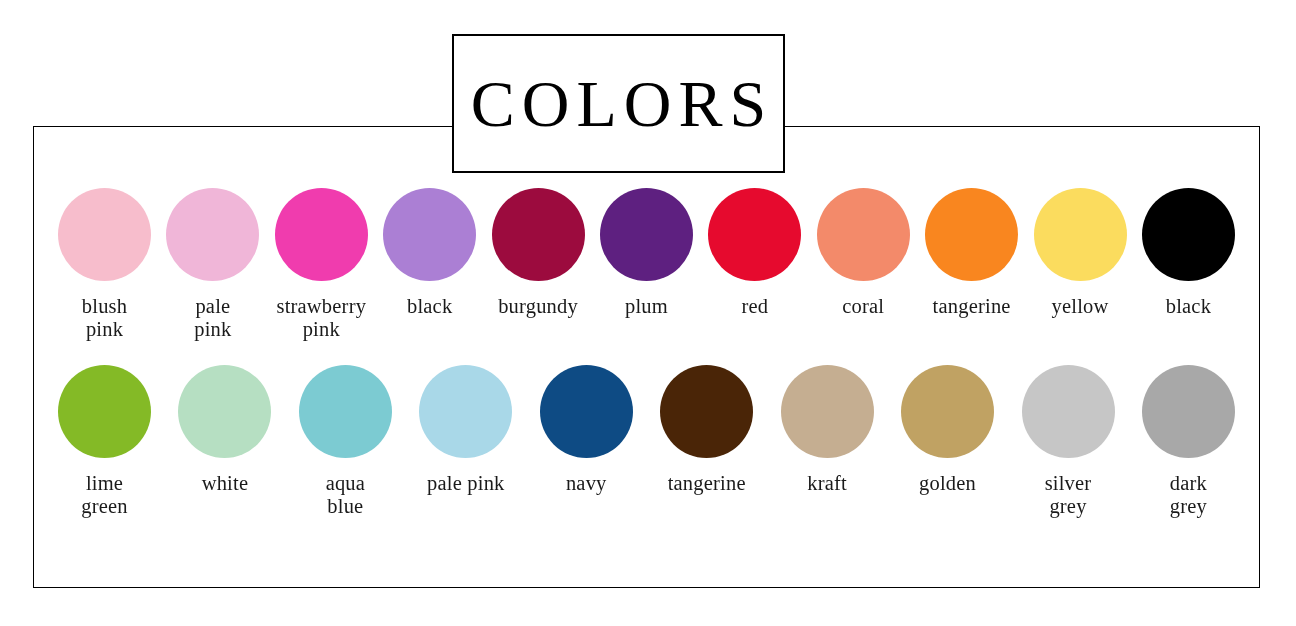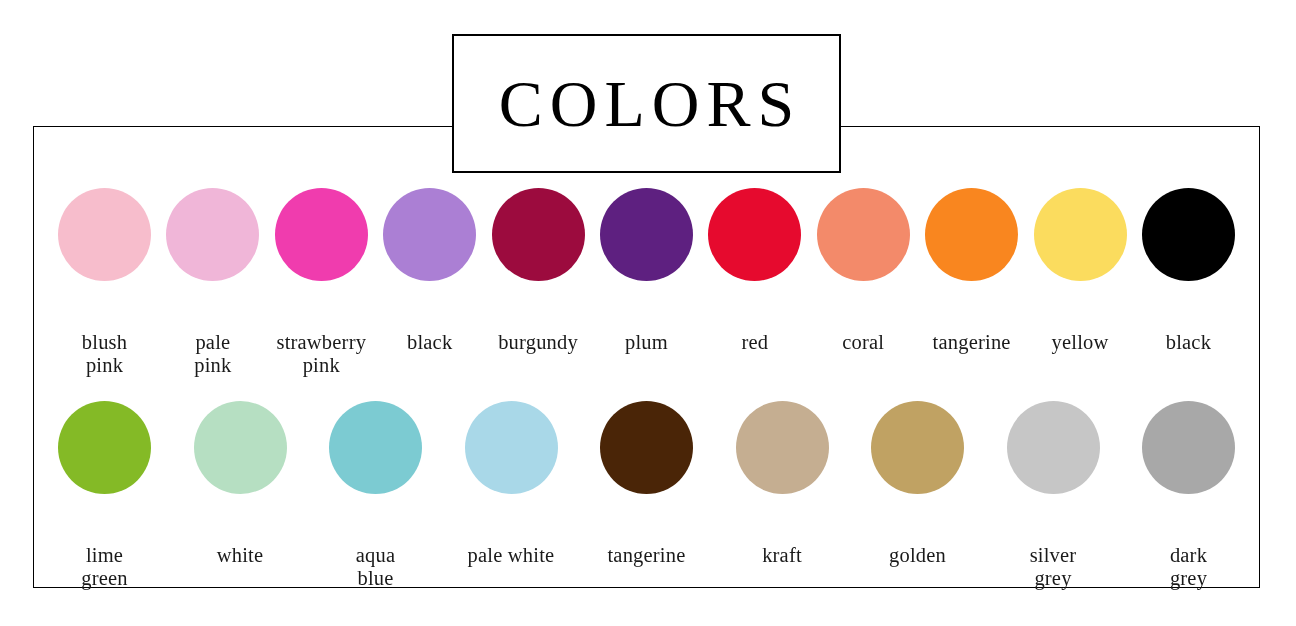--- a/index.html
+++ b/index.html
@@ -13,21 +13,21 @@
     position: relative;
     font-family: "Liberation Serif", "DejaVu Serif", serif;
     overflow: hidden;
   }
 
   
   #title-box {
     position: absolute;
     left: 452px;
     top: 34px;
-    width: 389px;
+    width: 333px;
     height: 139px;
     border: 2px solid #000000;
     background: #ffffff;
     z-index: 5;
     display: flex;
     align-items: center;
     justify-content: center;
     box-sizing: border-box;
   }
   #title-text {
@@ -76,21 +76,20 @@
     box-sizing: border-box;
   }
   #swatch-row-1 { margin-top: 62px; }
   #swatch-row-2 { margin-top: 24px; }
 
   .swatch-cell {
     width: 99px;
     display: flex;
     flex-direction: column;
     align-items: center;
-    gap: 36px;
   }
   .swatch-dot {
     width: 93px;
     height: 93px;
     border-radius: 50%;
     flex: 0 0 auto;
   }
   .swatch-dot.outlined {
     border: 1.3px solid #222222;
     box-sizing: border-box;
@@ -171,21 +170,25 @@
       <div class="swatch-cell">
         <div class="swatch-dot" style="background: rgb(182, 223, 194);"></div>
         <div class="swatch-label">white</div>
       </div>
       <div class="swatch-cell">
         <div class="swatch-dot" style="background: rgb(124, 203, 210);"></div>
         <div class="swatch-label">aqua<br>blue</div>
       </div>
       <div class="swatch-cell">
         <div class="swatch-dot" style="background: rgb(169, 216, 232);"></div>
-        <div class="swatch-label">pale white</div>
+        <div class="swatch-label">pale pink</div>
+      </div>
+      <div class="swatch-cell">
+        <div class="swatch-dot" style="background: rgb(14, 75, 132);"></div>
+        <div class="swatch-label">navy</div>
       </div>
       <div class="swatch-cell">
         <div class="swatch-dot" style="background: rgb(74, 37, 7);"></div>
         <div class="swatch-label">tangerine</div>
       </div>
       <div class="swatch-cell">
         <div class="swatch-dot" style="background: rgb(197, 174, 145);"></div>
         <div class="swatch-label">kraft</div>
       </div>
       <div class="swatch-cell">

